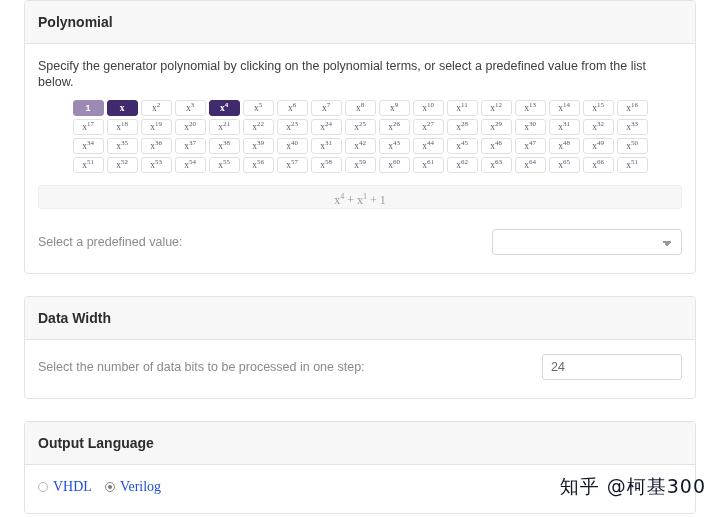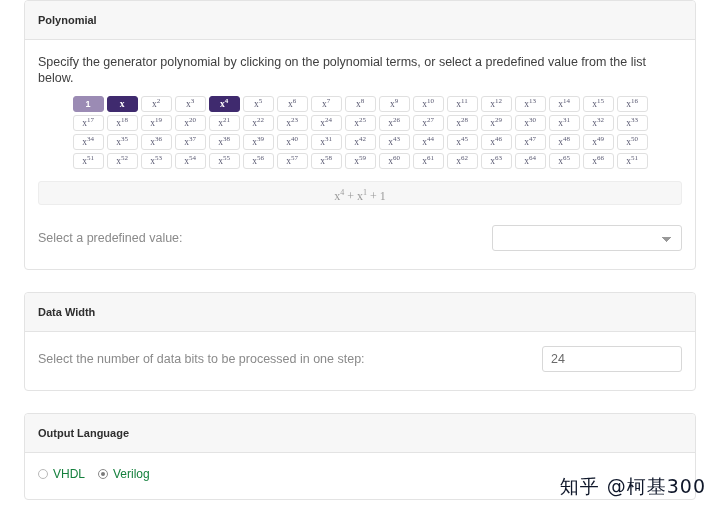--- a/index.html
+++ b/index.html
@@ -21,21 +21,21 @@
     background:#ffffff;
     border:1px solid #e3e3e3;
     border-radius:4px;
     margin-bottom:22px;
   }
   .card-header {
     background:#f7f7f7;
     border-bottom:1px solid #e3e3e3;
     border-radius:4px 4px 0 0;
     padding:13px 13px;
-    font-size:11px;
+    font-size:14px;
     font-weight:bold;
     color:#2e2e2e;
   }
   .card-body { padding:14px 13px 18px 13px; }
 
   .desc {
     color:#404040;
     font-size:12.5px;
     margin:0 0 9px 0;
     line-height:1.3;
@@ -141,21 +141,21 @@
   }
   .radio-opt.checked .radio-mark::after {
     content:"";
     position:absolute;
     left:2px; top:2px;
     width:4px; height:4px;
     border-radius:50%;
     background:#7a7a7a;
   }
   .radio-opt.checked .radio-mark { border-color:#8a8a8a; }
-  .radio-label { color:#15803d; font-size:12px; }
+  .radio-label { color:#1d4ed8; font-size:14px;font-family:Liberation Serif, serif; }
 
   .watermark {
     position:absolute;
     right:14px; bottom:17px;
     color:#0f172a;
     font-size:19px;
     letter-spacing:1px;
     font-family:"DejaVu Sans", sans-serif;
     user-select:none;
   }

